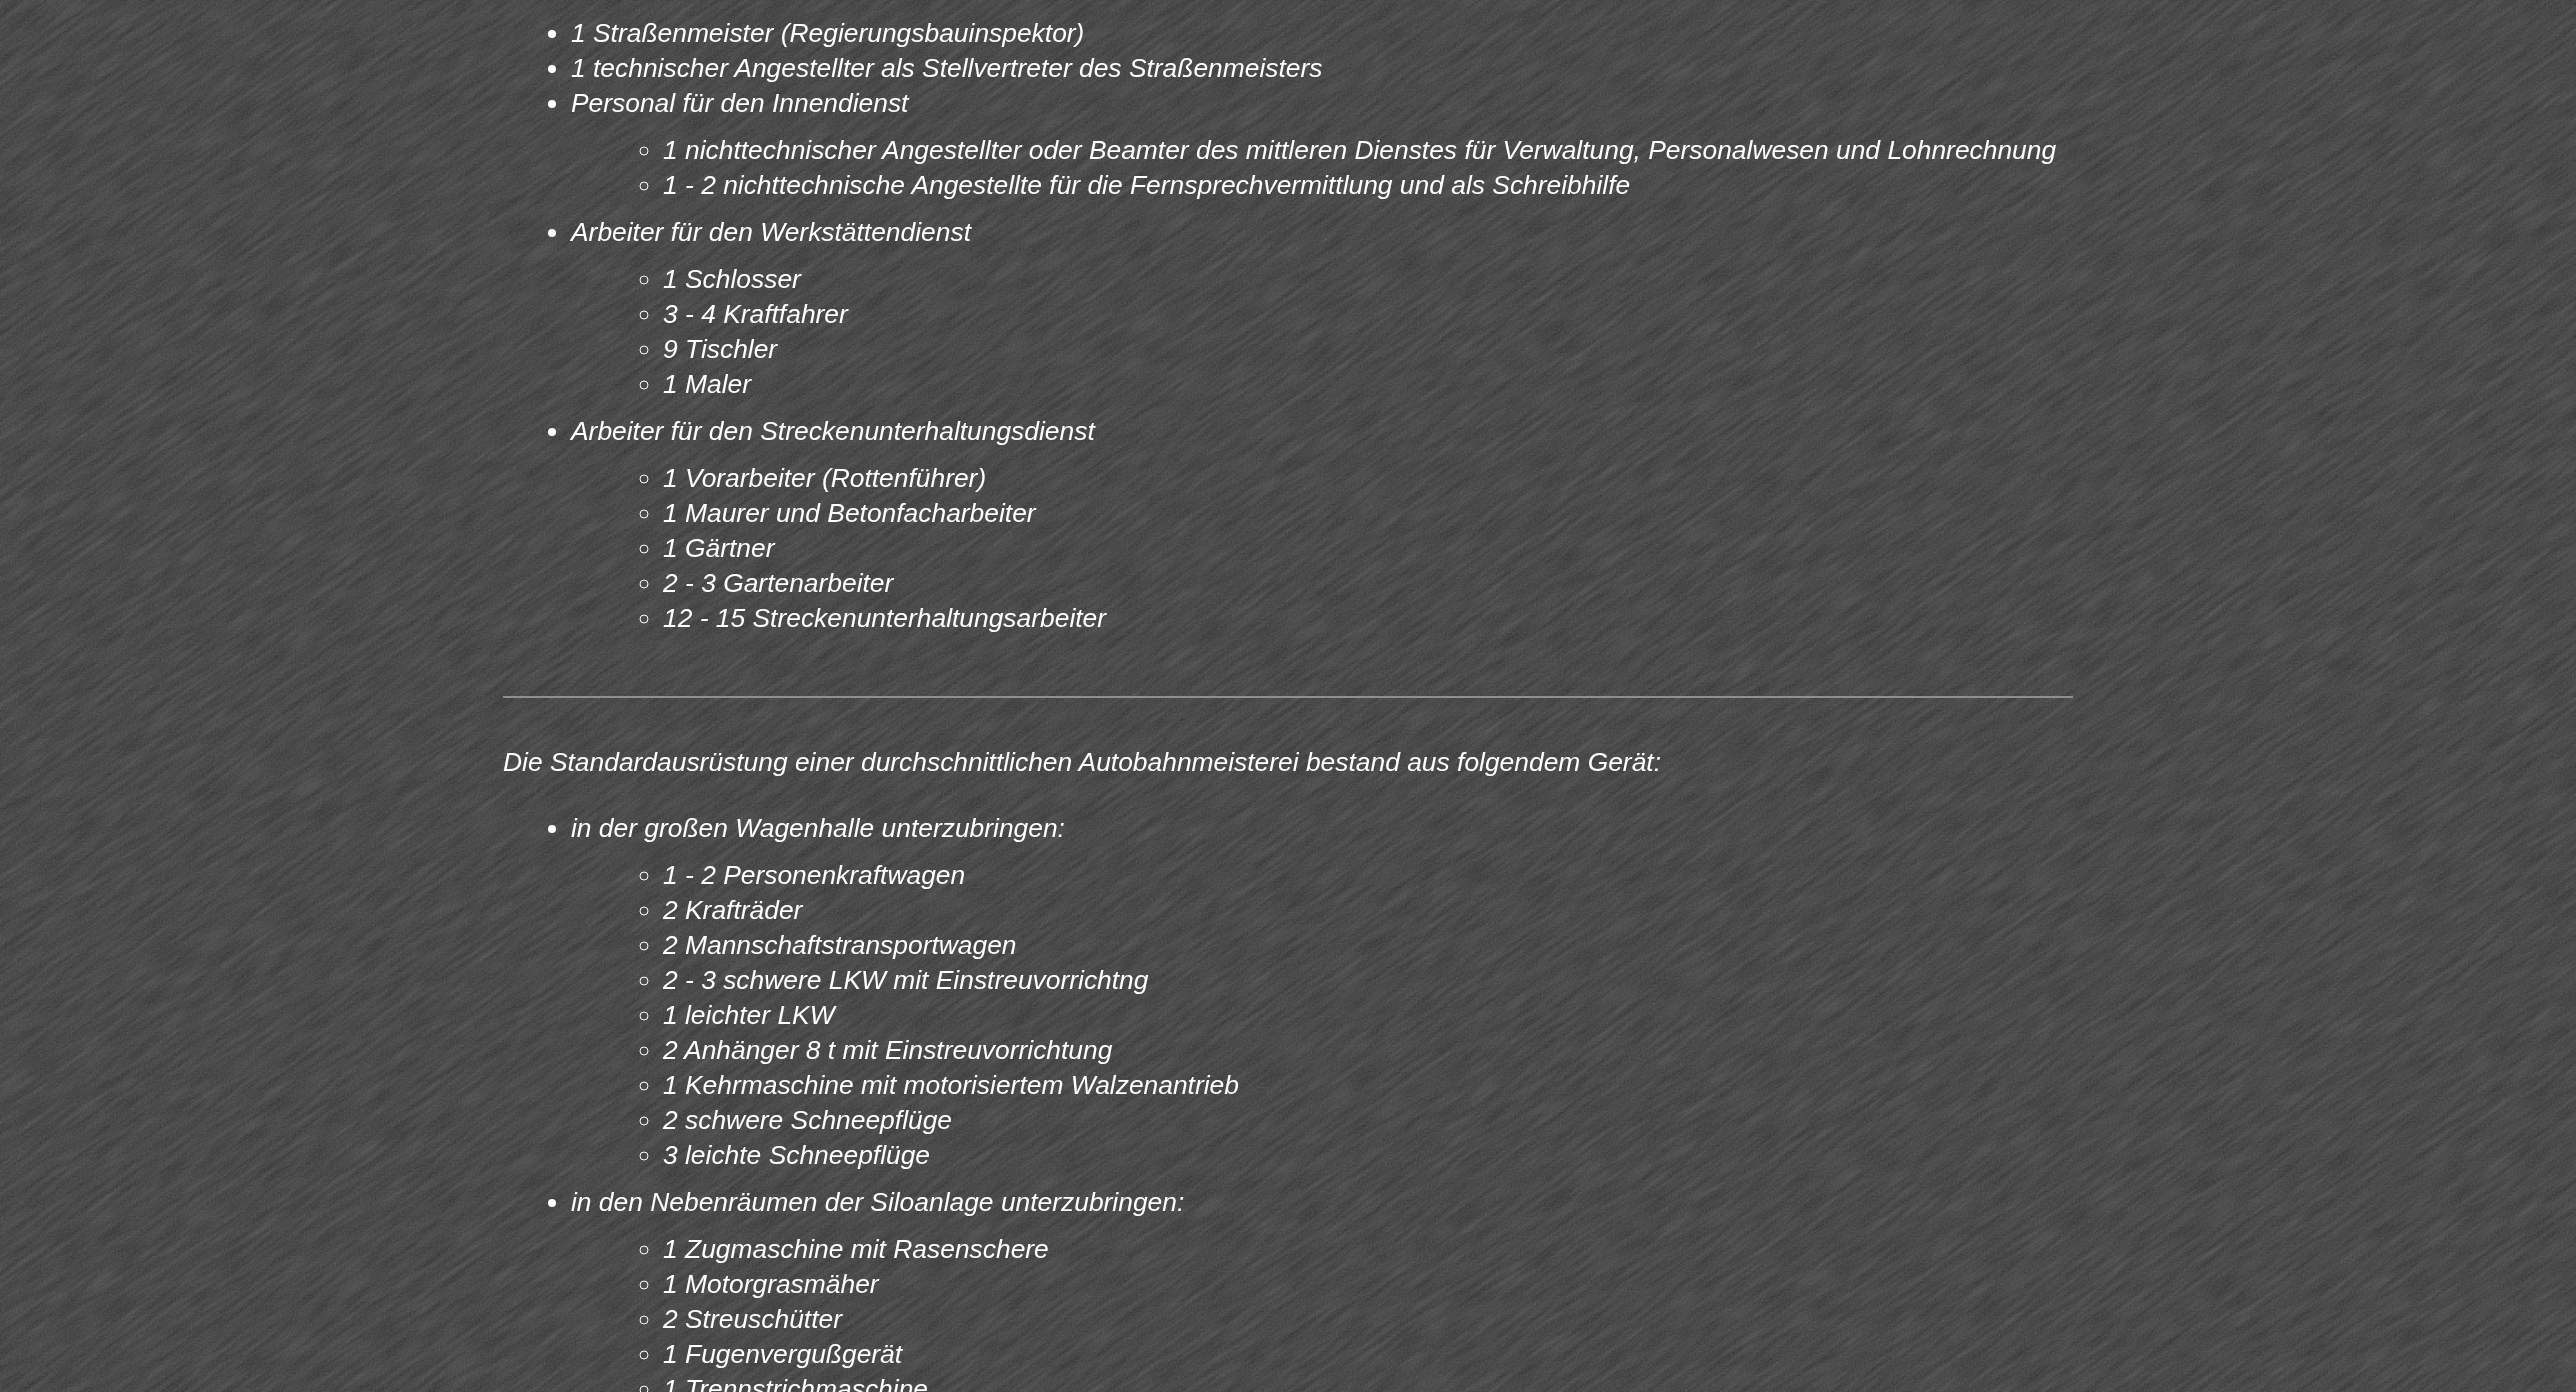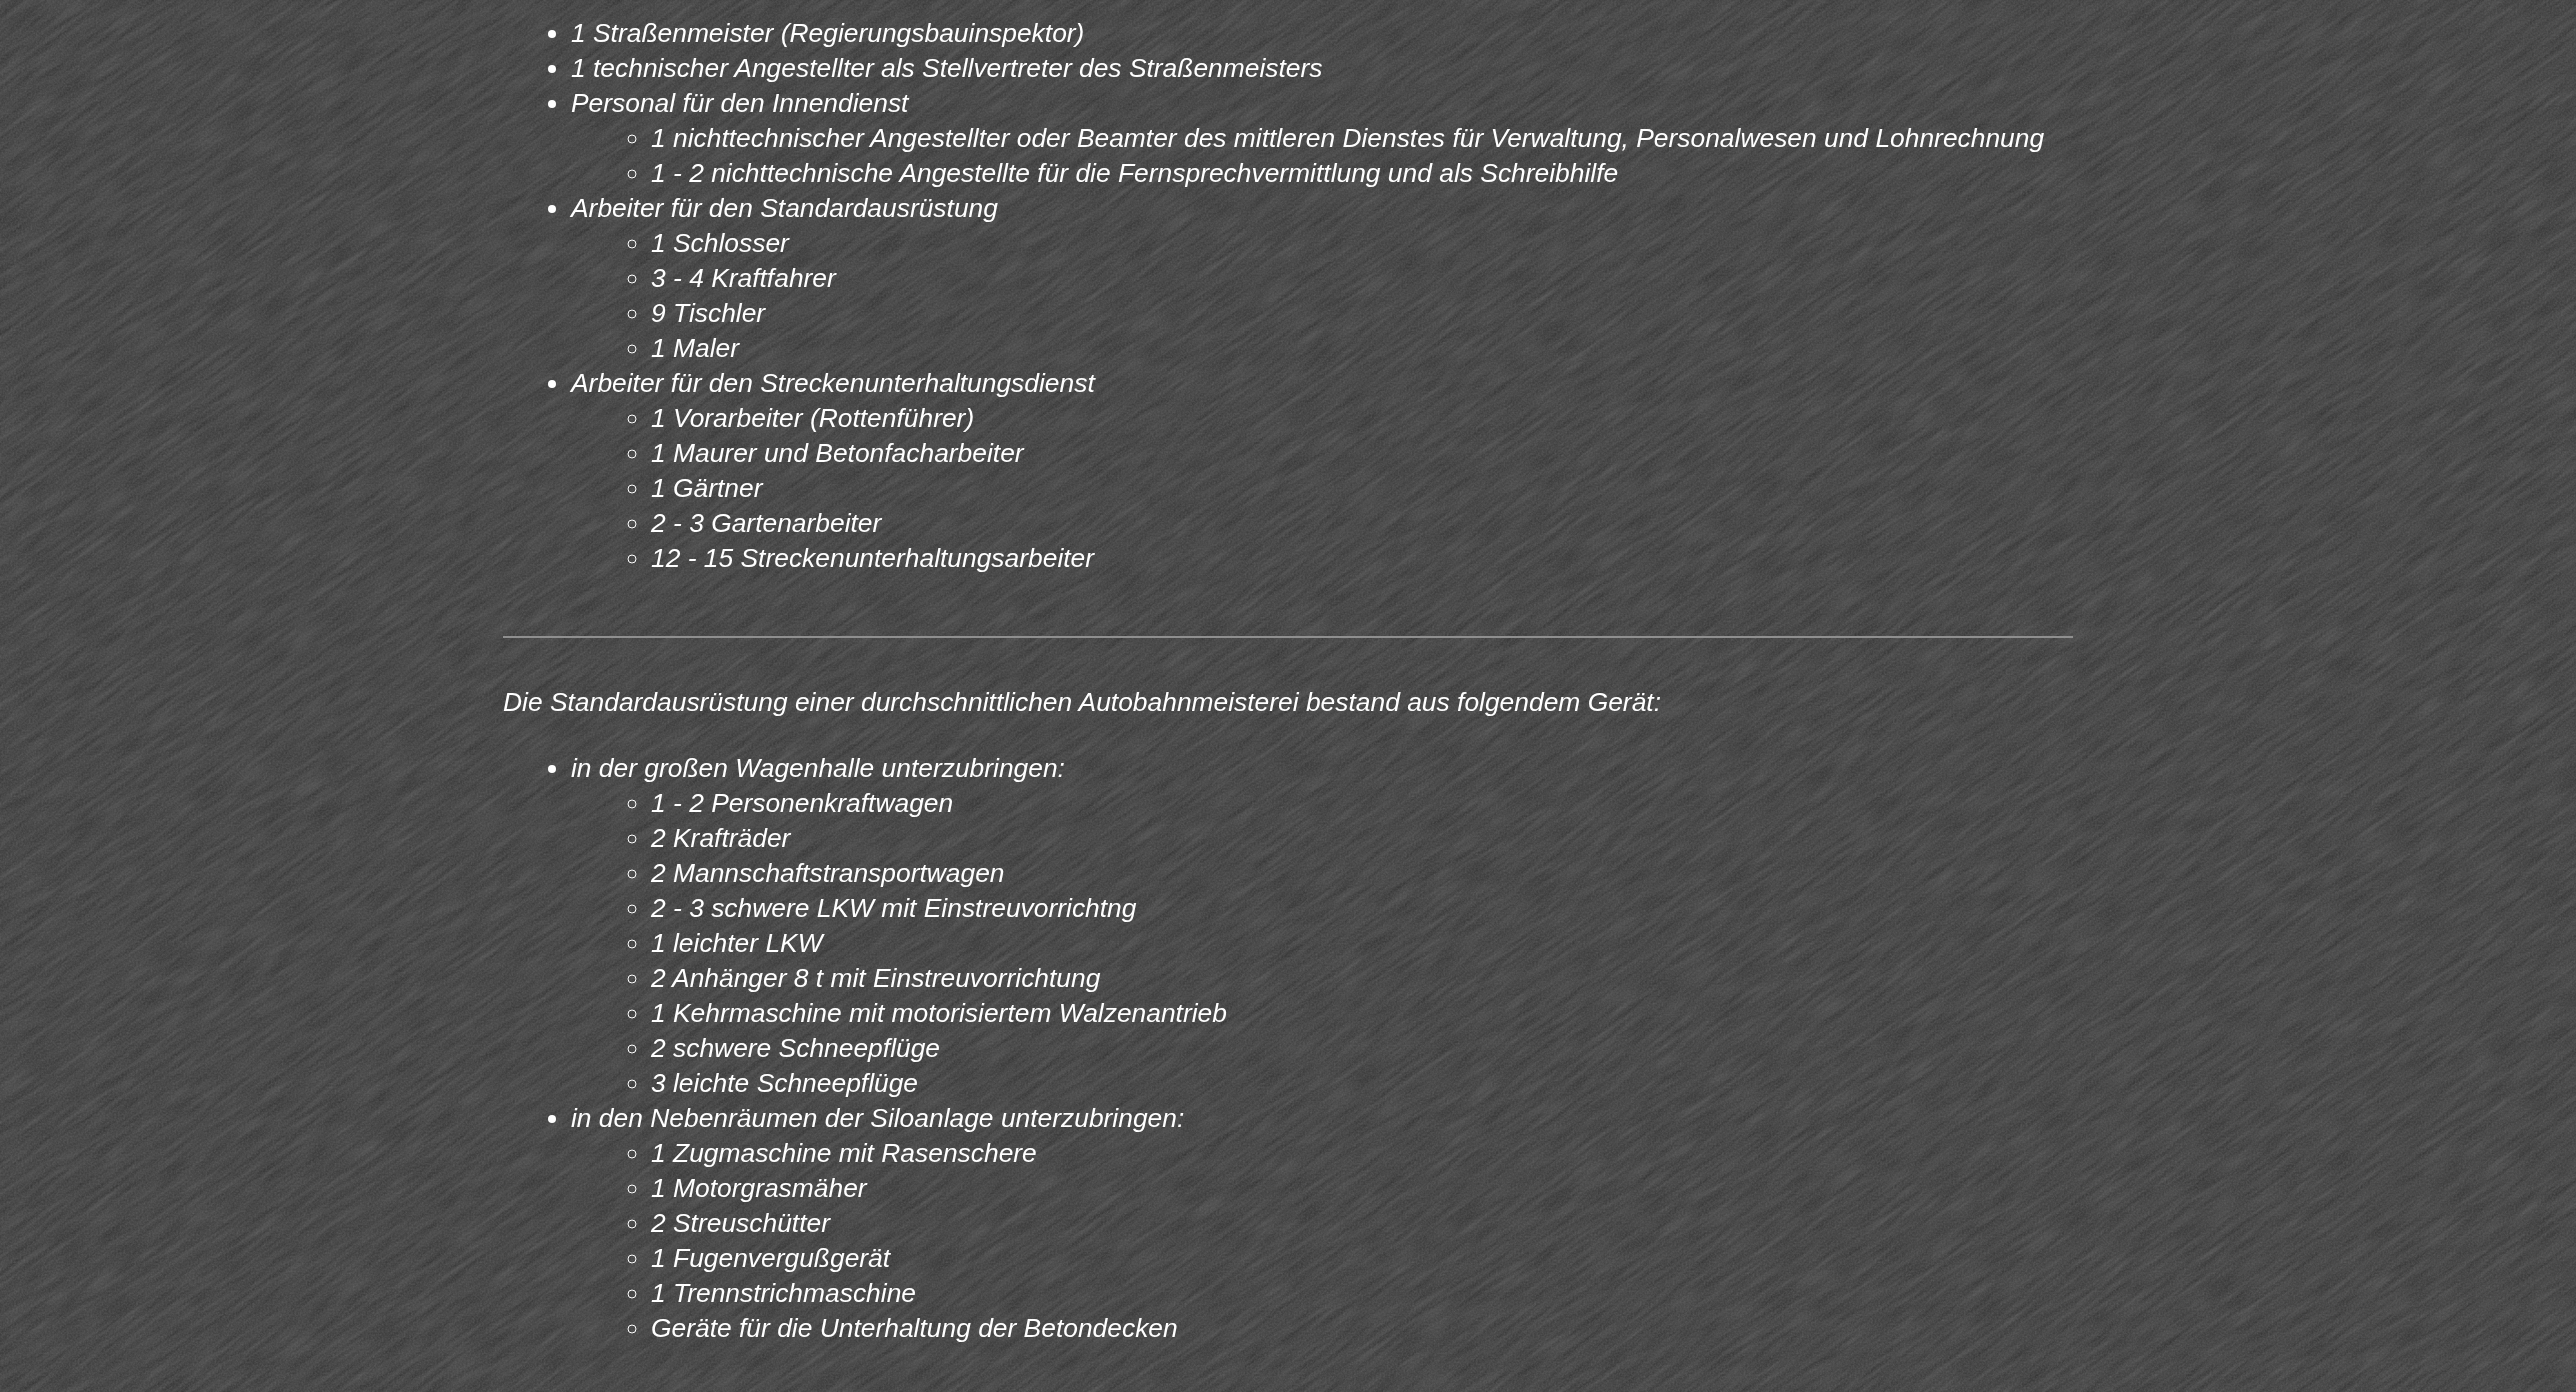--- a/index.html
+++ b/index.html
@@ -40,21 +40,21 @@
     font-style: italic;
   }
   ul {
     margin: 0;
     padding-left: 68px;
     list-style: disc;
   }
   ul ul {
     list-style: circle;
     padding-left: 80px;
-    margin: 0;
+    margin: 12px;
   }
   li { padding: 0; margin: 0; }
   hr.divider {
     border: none;
     height: 2.7px;
     background: var(--divider-color);
     margin: 60px 0 47px 0;
   }
   p.intro {
     margin: 0 0 31px 0;
@@ -94,21 +94,21 @@
 
 <main class="content">
 
   <ul class="personnel">
       <li><span>1 Straßenmeister (Regierungsbauinspektor)</span></li>
       <li><span>1 technischer Angestellter als Stellvertreter des Straßenmeisters</span></li>
       <li><span>Personal für den Innendienst</span><ul>
           <li>1 nichttechnischer Angestellter oder Beamter des mittleren Dienstes für Verwaltung, Personalwesen und Lohnrechnung</li>
           <li>1 - 2 nichttechnische Angestellte für die Fernsprechvermittlung und als Schreibhilfe</li>
         </ul></li>
-      <li><span>Arbeiter für den Standardausrüstung</span><ul>
+      <li><span>Arbeiter für den Werkstättendienst</span><ul>
           <li>1 Schlosser</li>
           <li>3 - 4 Kraftfahrer</li>
           <li>9 Tischler</li>
           <li>1 Maler</li>
         </ul></li>
       <li><span>Arbeiter für den Streckenunterhaltungsdienst</span><ul>
           <li>1 Vorarbeiter (Rottenführer)</li>
           <li>1 Maurer und Betonfacharbeiter</li>
           <li>1 Gärtner</li>
           <li>2 - 3 Gartenarbeiter</li>

